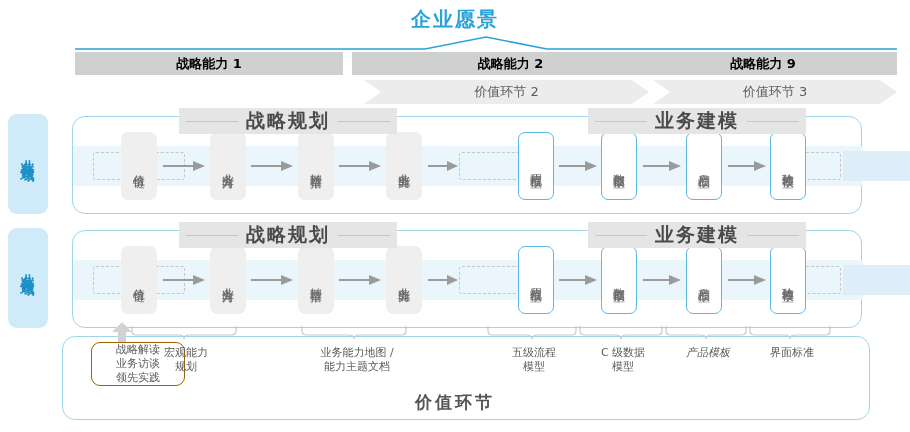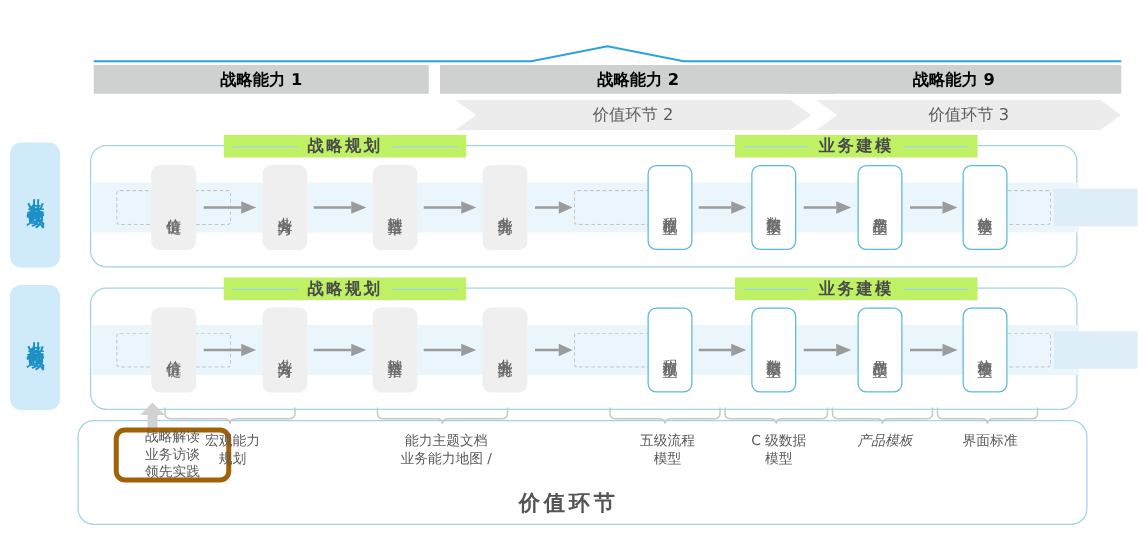--- a/index.html
+++ b/index.html
@@ -63,22 +63,22 @@
   }
   .band {
     position: absolute; left: 0; height: 40px;
     background: #eaf6fc;
   }
   .big-arrow { position: absolute; }
 
   
   .sec-cap {
     position: absolute; display: flex; align-items: center; gap: 8px;
-    background: #bef264; padding: 0 7px;
-    font-size: 13px; font-weight: bold; color: #4a4a4a;
+    background: #e5e5e5; padding: 0 7px;
+    font-size: 19px; font-weight: bold; color: #4a4a4a;
     letter-spacing: 2px; white-space: nowrap;
   }
   .sec-line { display: block; width: 52px; height: 1px; background: #9fd4ea; }
 
   
   .node {
     position: absolute; width: 36px; height: 68px;
     display: flex; align-items: center; justify-content: center;
     border-radius: 7px;
     font-size: 12px; line-height: 14px;
@@ -97,35 +97,36 @@
   
   .tool-outer {
     position: absolute; left: 62px; width: 808px;
     border: 1px solid #9fd4ea; border-radius: 13px;
   }
   .tool-title {
     position: absolute; width: 910px; left: 0; text-align: center;
     font-size: 17px; font-weight: bold; color: #555555; letter-spacing: 3px;
   }
   .tool-chip {
-    position: absolute; border: 4px solid #a16207; border-radius: 9px;
+    position: absolute; border: 1px solid #a16207; border-radius: 9px;
     background: #ffffff; display: flex; align-items: center; justify-content: center;
     text-align: center; font-size: 11px; line-height: 14px; color: #5a5a5a;
   }
   .tool-label {
     position: absolute; text-align: center; font-size: 11px; line-height: 14px; color: #5a5a5a;
   }
   svg { overflow: visible; display: block; }
 </style>
 </head>
 <body>
 
 <div class="stage">
 
   <div class="top-titles">
+    <div class="top-title">企业愿景</div>
   </div>
 
   <div class="peak-line">
     <svg width="822" height="16" viewBox="0 0 822 16">
       <polyline points="0,13 350,13 411,1 472,13 822,13" fill="none" stroke="#29a3d9" stroke-width="1.6"></polyline>
     </svg>
   </div>
 
   <div class="cap-row">
     <div class="cap-cell" style="left:0;width:268px;">战略能力 1</div>
@@ -378,22 +379,22 @@
       <div>业务访谈</div>
       <div>领先实践</div>
     </div>
   </div>
 
   <div class="tool-label" style="left:130px;top:346px;width:112px;">
     <div>宏观能力</div>
     <div>规划</div>
   </div>
   <div class="tool-label" style="left:298px;top:346px;width:118px;">
+    <div>业务能力地图 /</div>
     <div>能力主题文档</div>
-    <div>业务能力地图 /</div>
   </div>
   <div class="tool-label" style="left:486px;top:346px;width:96px;">
     <div>五级流程</div>
     <div>模型</div>
   </div>
   <div class="tool-label" style="left:578px;top:346px;width:90px;">
     <div>C 级数据</div>
     <div>模型</div>
   </div>
   <div class="tool-label" style="left:664px;top:346px;width:88px;font-style:italic;">

